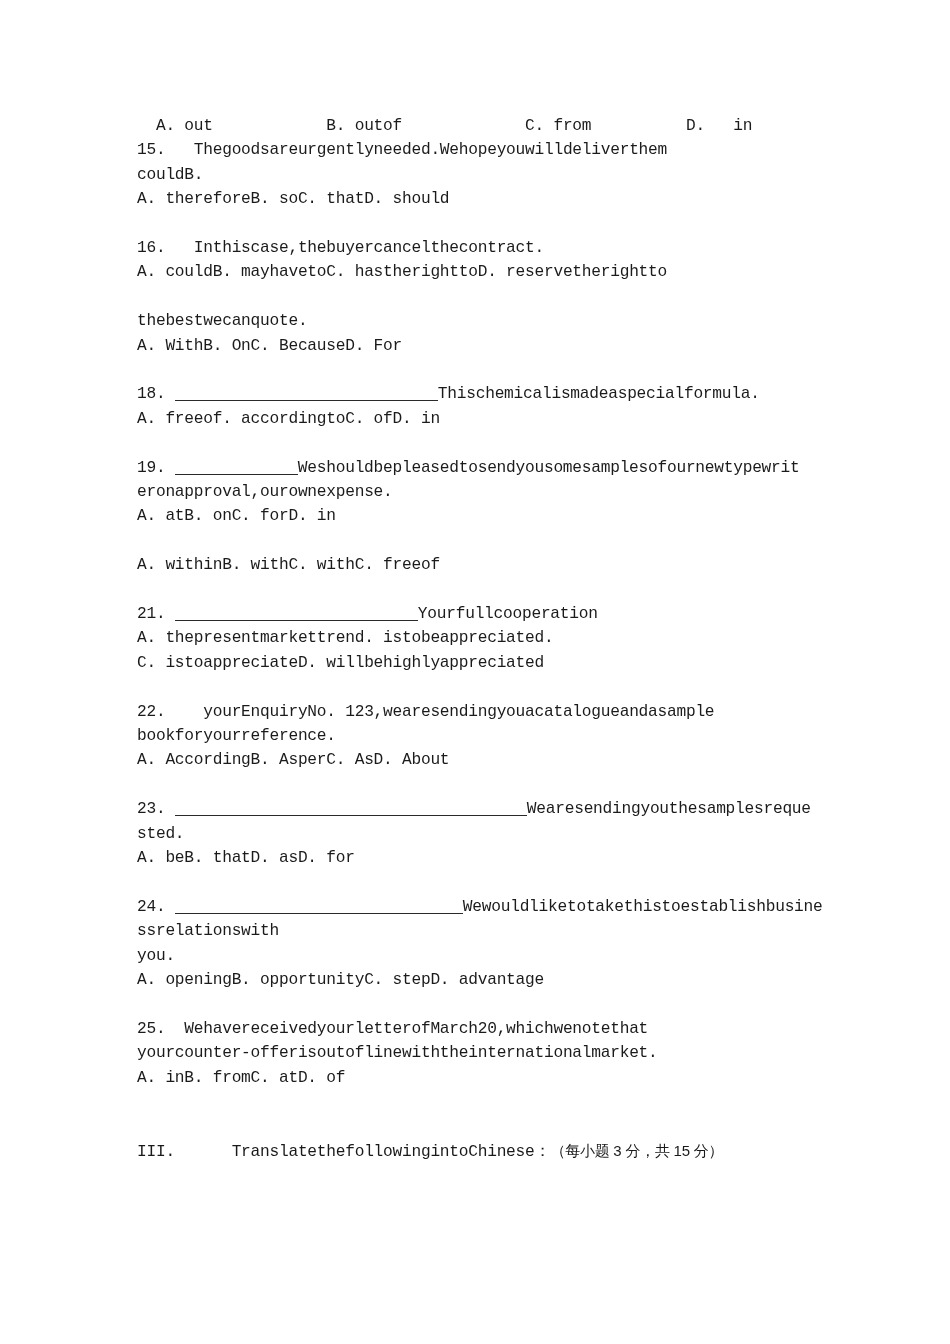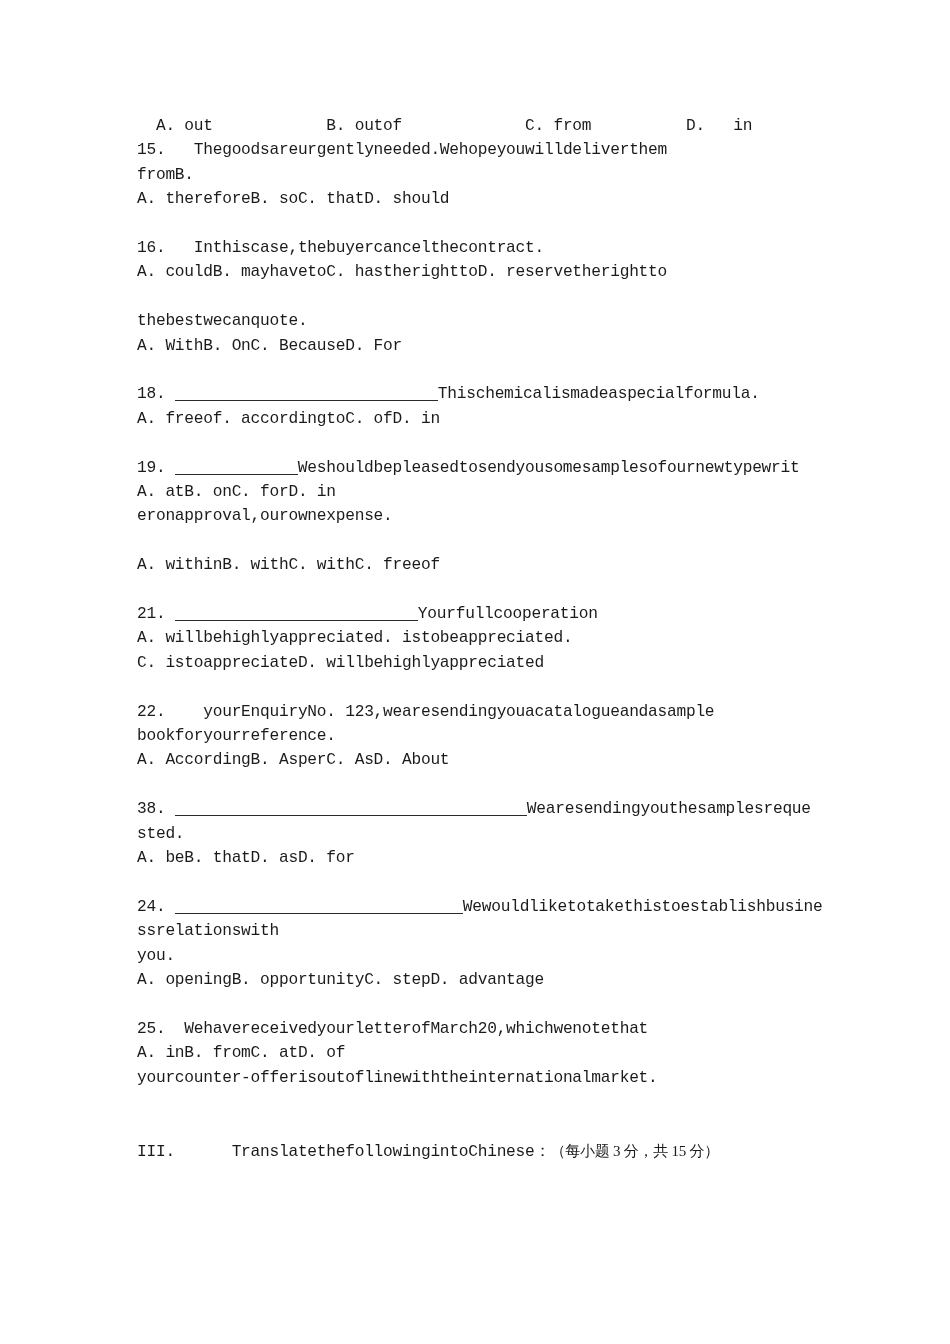--- a/index.html
+++ b/index.html
@@ -41,80 +41,80 @@
     vertical-align: -3px;
     height: 14px;
   }
   .sec-head {
     font-size: 16.2px;
     line-height: 24.4px;
     white-space: pre;
     letter-spacing: -0.25px;
   }
   .cjk {
-    font-family: Liberation Serif, serif;
+    font-family: Liberation Sans, sans-serif;
     font-size: 15px;
   }
 </style>
 </head>
 <body>
 
 <div class="page">
   <div class="content">
 
     <div class="line">  A. out            B. outof             C. from          D.   in</div>
 
     <div class="line">15.   Thegoodsareurgentlyneeded.Wehopeyouwilldeliverthem</div>
-    <div class="line">fromB.</div>
+    <div class="line">couldB.</div>
     <div class="line">A. thereforeB. soC. thatD. should</div>
     <div class="spacer"></div>
 
     <div class="line">16.   Inthiscase,thebuyercancelthecontract.</div>
     <div class="line">A. couldB. mayhavetoC. hastherighttoD. reservetherightto</div>
     <div class="spacer"></div>
 
     <div class="line">thebestwecanquote.</div>
     <div class="line">A. WithB. OnC. BecauseD. For</div>
     <div class="spacer"></div>
 
     <div class="line"><span>18. </span><span class="blank" style="width: 263px;"></span><span>Thischemicalismadeaspecialformula.</span></div>
     <div class="line">A. freeof. accordingtoC. ofD. in</div>
     <div class="spacer"></div>
 
     <div class="line"><span>19. </span><span class="blank" style="width: 123px;"></span><span>Weshouldbepleasedtosendyousomesamplesofournewtypewrit</span></div>
+    <div class="line">eronapproval,ourownexpense.</div>
     <div class="line">A. atB. onC. forD. in</div>
-    <div class="line">eronapproval,ourownexpense.</div>
     <div class="spacer"></div>
 
     <div class="line">A. withinB. withC. withC. freeof</div>
     <div class="spacer"></div>
 
     <div class="line"><span>21. </span><span class="blank" style="width: 243px;"></span><span>Yourfullcooperation</span></div>
-    <div class="line">A. willbehighlyappreciated. istobeappreciated.</div>
+    <div class="line">A. thepresentmarkettrend. istobeappreciated.</div>
     <div class="line">C. istoappreciateD. willbehighlyappreciated</div>
     <div class="spacer"></div>
 
     <div class="line">22.    yourEnquiryNo. 123,wearesendingyouacatalogueandasample</div>
     <div class="line">bookforyourreference.</div>
     <div class="line">A. AccordingB. AsperC. AsD. About</div>
     <div class="spacer"></div>
 
-    <div class="line"><span>38. </span><span class="blank" style="width: 352px;"></span><span>Wearesendingyouthesamplesreque</span></div>
+    <div class="line"><span>23. </span><span class="blank" style="width: 352px;"></span><span>Wearesendingyouthesamplesreque</span></div>
     <div class="line">sted.</div>
     <div class="line">A. beB. thatD. asD. for</div>
     <div class="spacer"></div>
 
     <div class="line"><span>24. </span><span class="blank" style="width: 288px;"></span><span>Wewouldliketotakethistoestablishbusine</span></div>
     <div class="line">ssrelationswith</div>
     <div class="line">you.</div>
     <div class="line">A. openingB. opportunityC. stepD. advantage</div>
     <div class="spacer"></div>
 
     <div class="line">25.  WehavereceivedyourletterofMarch20,whichwenotethat</div>
+    <div class="line">yourcounter-offerisoutoflinewiththeinternationalmarket.</div>
     <div class="line">A. inB. fromC. atD. of</div>
-    <div class="line">yourcounter-offerisoutoflinewiththeinternationalmarket.</div>
     <div class="spacer"></div>
     <div class="spacer"></div>
 
     <div class="sec-head"><span>III.</span><span>      </span><span>TranslatethefollowingintoChinese：</span><span class="cjk">（每小题 3 分，共 15 分）</span></div>
 
   </div>
 </div>
 
 </body></html>

